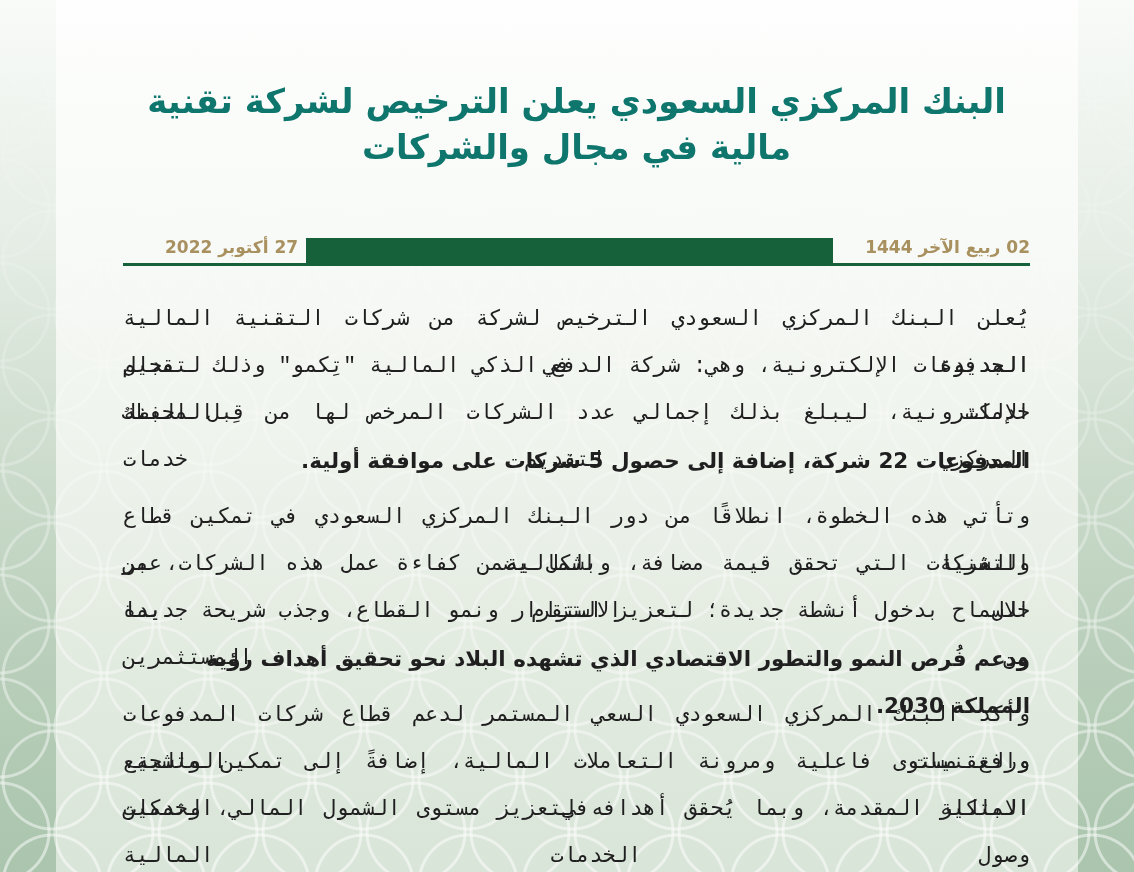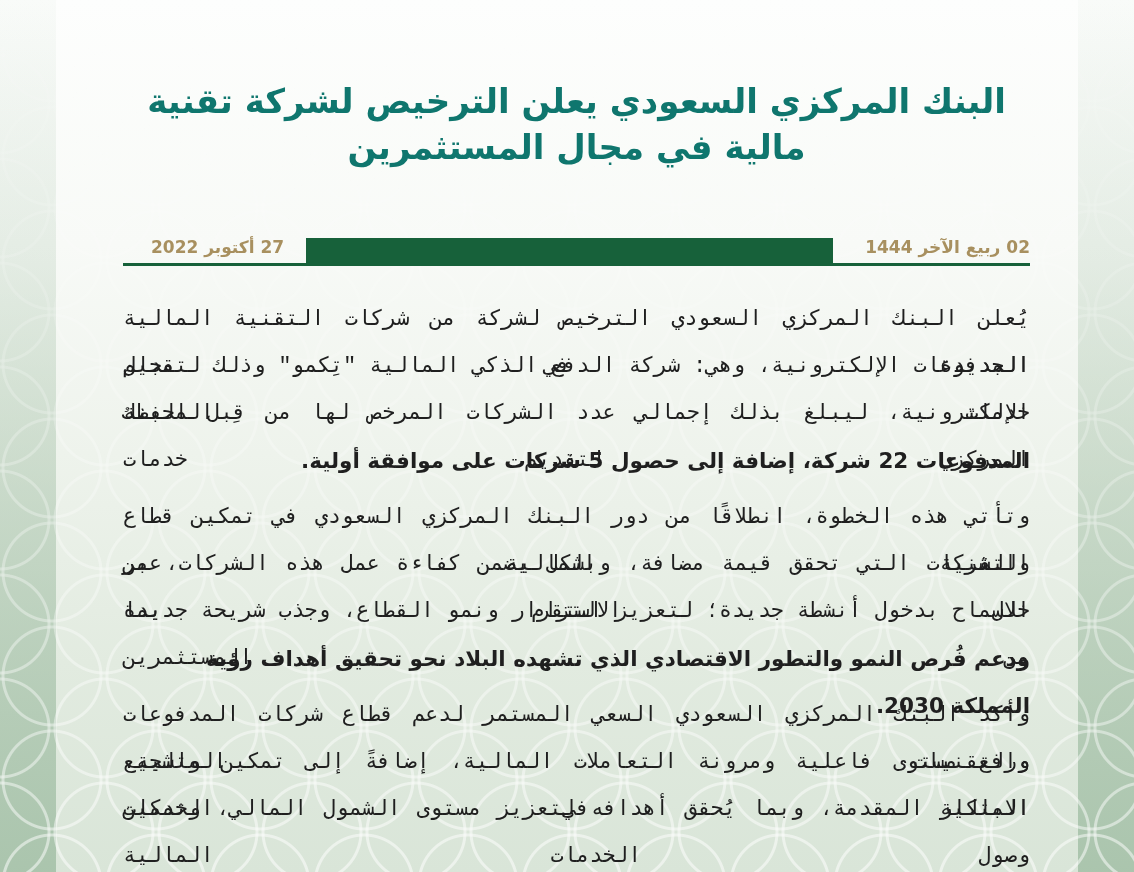--- a/index.html
+++ b/index.html
@@ -40,21 +40,21 @@
 
   .date-row {
     position: absolute; top: 236px; left: 123px; width: 907px; height: 27px;
     border-bottom: 3px solid #17613a;
   }
   .date {
     position: absolute; top: 1px;
     color: #a8905f; font-size: 17px; font-weight: bold; white-space: nowrap;
   }
   .date-hijri { right: 0; text-align: center; }
-  .date-greg { left: 28px; }
+  .date-greg { left: 42px; }
   .green-bar {
     position: absolute; bottom: 0; left: 183px; width: 527px; height: 25px;
     background: #17613a;
   }
 
   .article {
     position: absolute; top: 296px; left: 123px; width: 907px;
     color: #1f1f1f; font-size: 21.5px; line-height: 47px;
   }
   .article p { margin: 0 0 10px 0; }
@@ -66,21 +66,21 @@
 <body>
 
 <div class="band band-left"></div>
 <div class="band band-right"></div>
 <div class="pattern"></div>
 
 <div class="content">
 
   <h1 class="page-title">
     <span>البنك المركزي السعودي يعلن الترخيص لشركة تقنية</span>
-    <span>مالية في مجال المستثمرين</span>
+    <span>مالية في مجال والشركات</span>
   </h1>
 
   <div class="date-row">
     <span class="date date-hijri">02 ربيع الآخر 1444</span>
     <div class="green-bar"></div>
     <span class="date date-greg">27 أكتوبر 2022</span>
   </div>
 
   <div class="article">
     <p>

